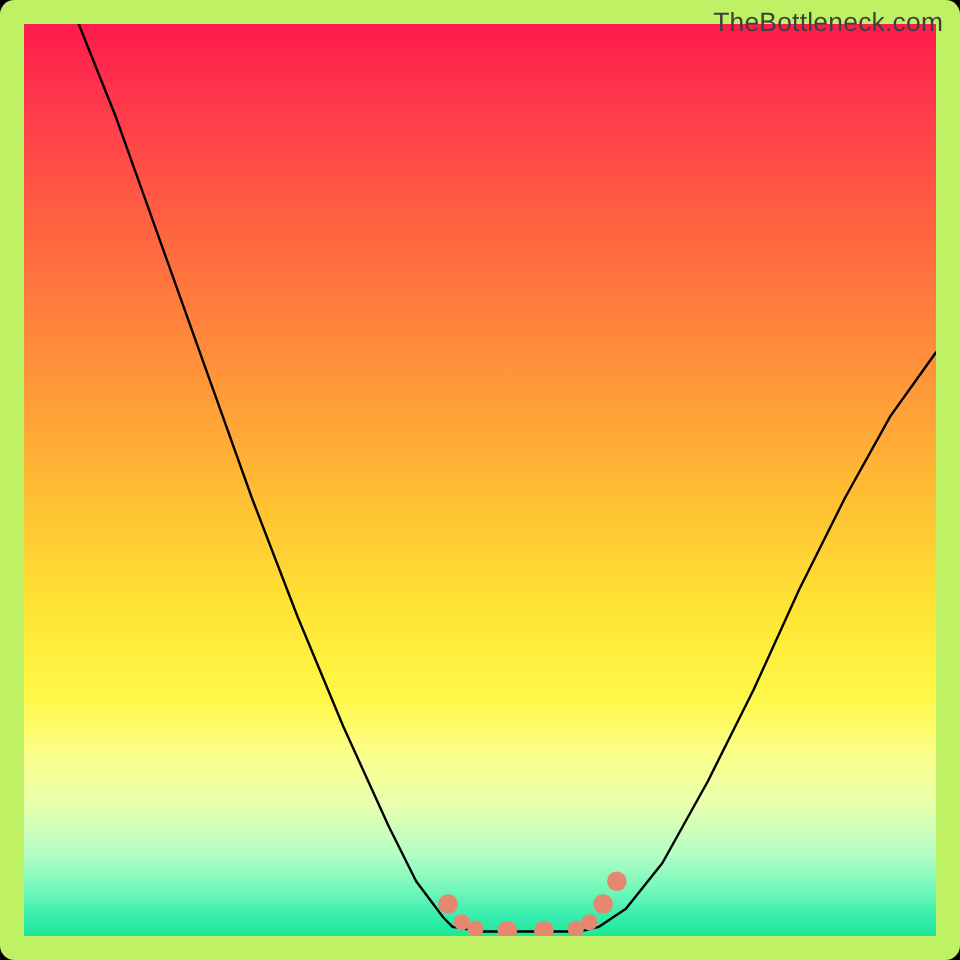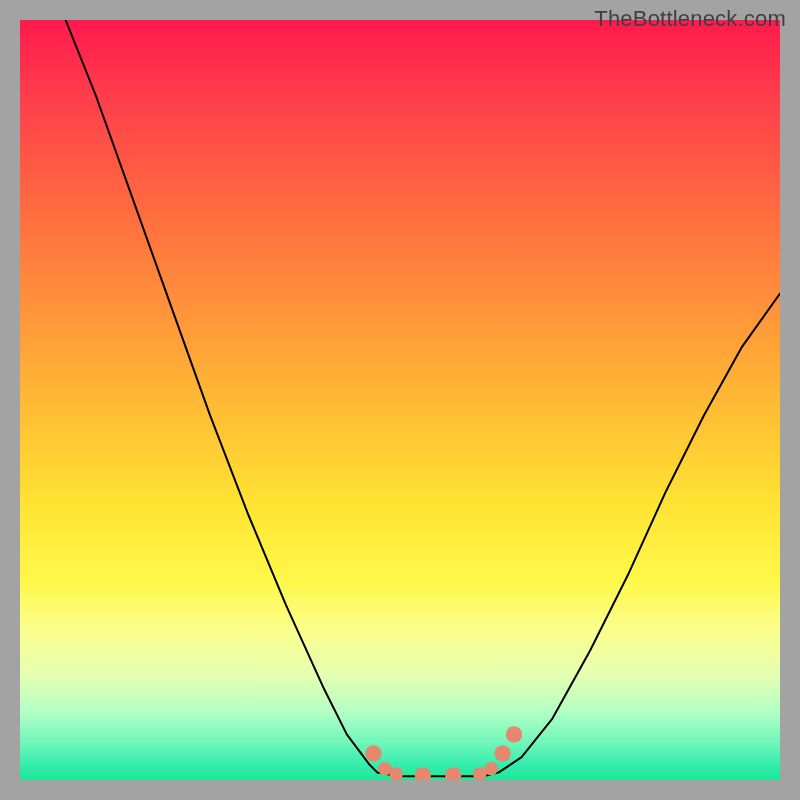--- a/index.html
+++ b/index.html
@@ -9,21 +9,22 @@
     height: 800px;
     background: #000;
     overflow: hidden;
   }
   .frame {
     position: absolute;
     left: 0;
     top: 0;
     width: 800px;
     height: 800px;
-    background: #a3a3a3;
+    background: #bef264;
+    border-radius: 12px;
   }
   .plot {
     position: absolute;
     left: 20px;
     top: 20px;
     width: 760px;
     height: 760px;
     background: linear-gradient(
       to bottom,
       #ff1a4d 0%,

